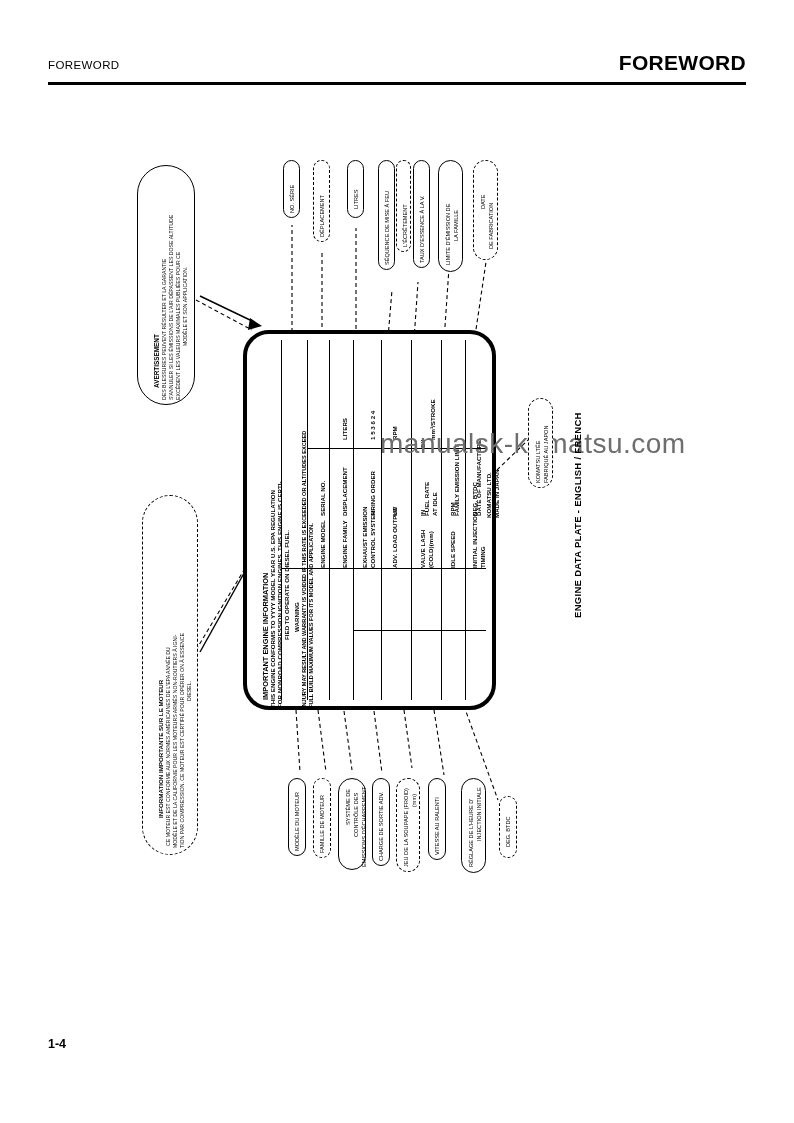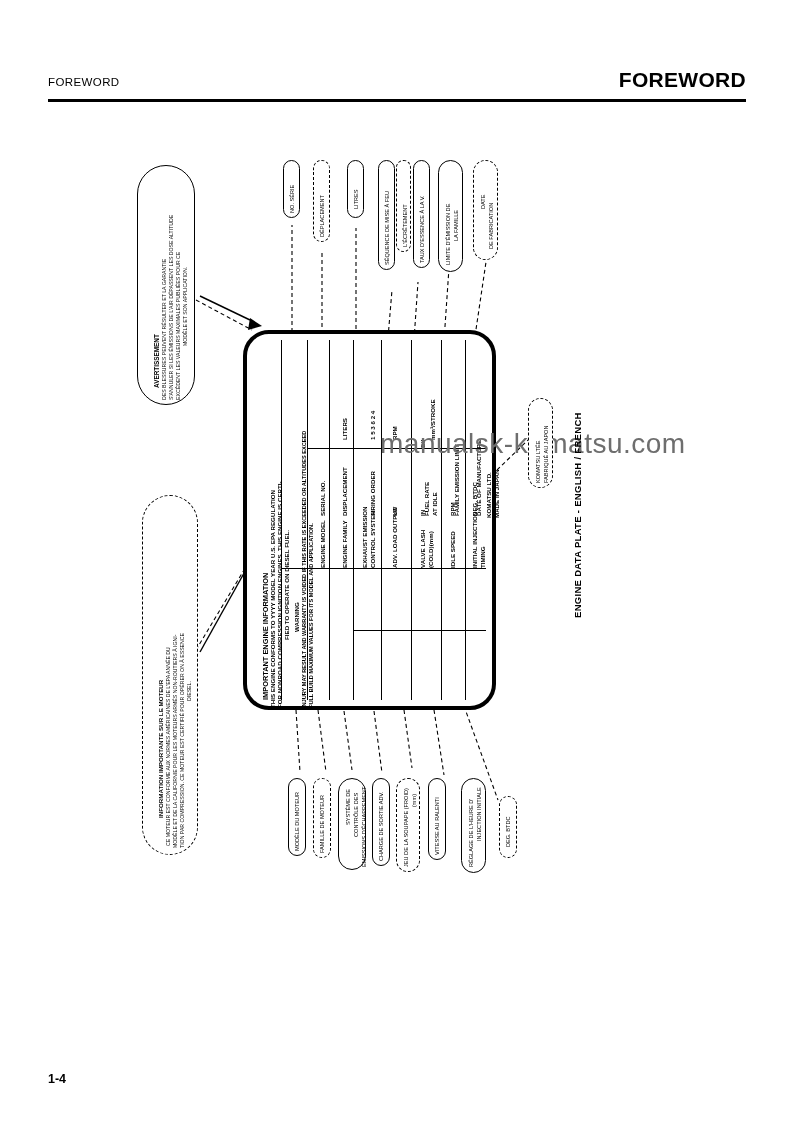--- a/index.html
+++ b/index.html
@@ -6,27 +6,27 @@
   body{
     width:794px;height:1123px;
     font-family:"Liberation Sans", sans-serif;
     color:#000;
     position:relative;
     overflow:hidden;
   }
   .page{position:absolute;inset:0;}
 
   
-  .hdr{position:absolute;left:48px;top:72px;width:698px;height:26px;}
+  .hdr{position:absolute;left:48px;top:55px;width:698px;height:26px;}
   .hdr-left{position:absolute;left:0;top:4px;font-size:11.5px;letter-spacing:.4px;}
   .hdr-right{position:absolute;right:0;top:-4px;font-size:21px;font-weight:bold;letter-spacing:.3px;}
   .hdr-rule{position:absolute;left:0;right:0;top:27px;height:3px;background:#000;}
 
   
-  .footer{position:absolute;left:48px;top:1072px;font-size:12.5px;font-weight:bold;}
+  .footer{position:absolute;left:48px;top:1037px;font-size:12.5px;font-weight:bold;}
 
   
   .plate{
     position:absolute;
     left:243px;top:330px;
     width:253px;height:380px;
     border:4px solid #000;
     border-radius:26px;
     background:#fff;
     box-sizing:border-box;

